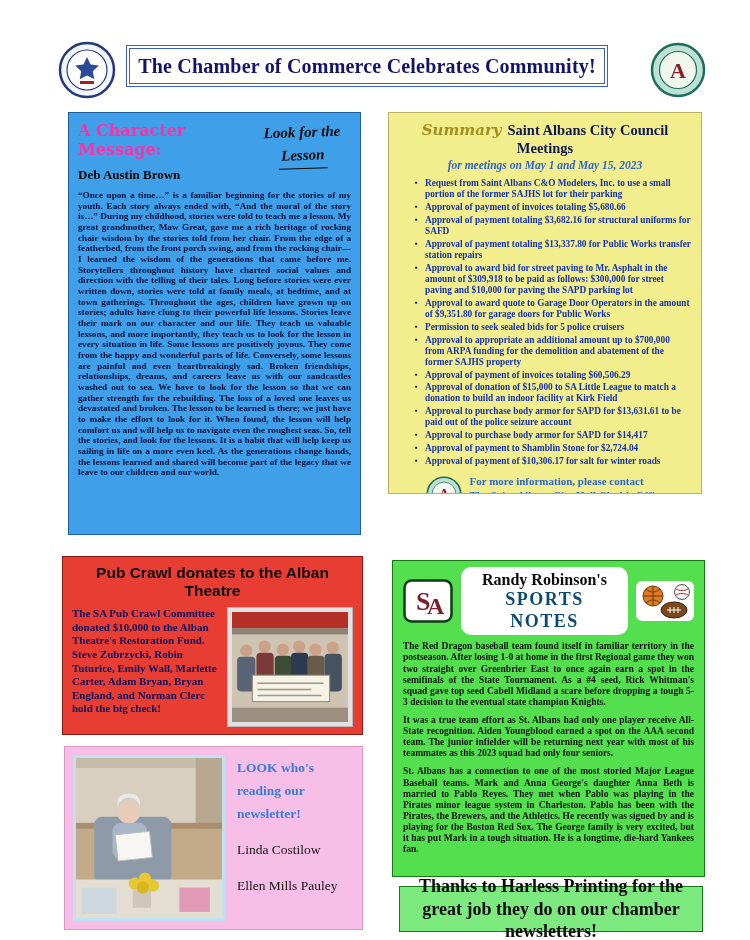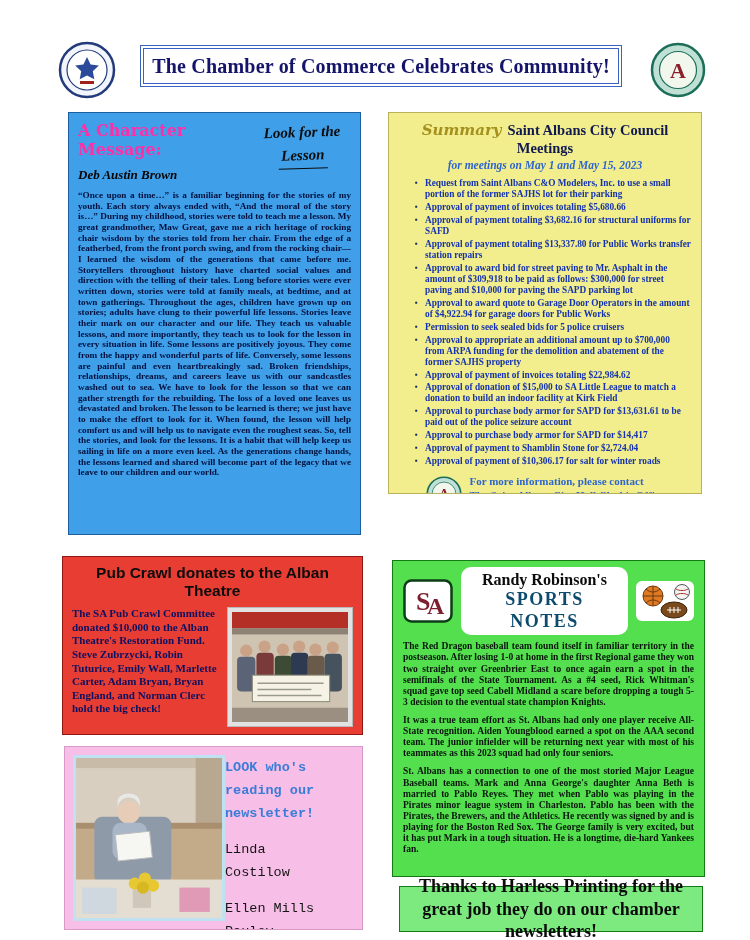--- a/index.html
+++ b/index.html
@@ -2,30 +2,30 @@
 <html><head>
 <meta charset="utf-8">
 <style>
   html,body{margin:0;padding:0;background:#ffffff;}
   .page{position:relative;width:750px;height:940px;background:#ffffff;font-family:"Liberation Serif",serif;overflow:hidden;margin:0 auto;}
 
   
   .seal{position:absolute;}
   .seal-left{left:58px;top:41px;}
   .seal-right{left:650px;top:42px;}
-  .masthead-title{position:absolute;left:140px;top:45px;width:482px;height:42px;border:4px double #3a62c0;background:#fff;
+  .masthead-title{position:absolute;left:126px;top:45px;width:482px;height:42px;border:4px double #3a62c0;background:#fff;
     display:flex;align-items:center;justify-content:center;box-sizing:border-box;}
   .masthead-title h1{margin:0;font-size:20px;font-weight:bold;color:#14146a;letter-spacing:.2px;}
 
   
   .blue-box{position:absolute;left:68px;top:112px;width:293px;height:423px;background:#3f9fe8;border:1px solid #1d5f9e;
     padding:8px 9px;box-sizing:border-box;overflow:hidden;}
   .cm-head{display:flex;justify-content:space-between;align-items:flex-start;}
   .cm-script{font-weight:bold;font-size:16px;color:#ff2fa8;font-family:"DejaVu Serif",serif;}
-  .cm-author{font-weight:bold;font-size:13px;color:#050505;margin-top:8px;font-style:italic;}
+  .cm-author{font-weight:bold;font-size:13px;color:#050505;margin-top:8px;}
   .cm-theme{font-style:italic;font-weight:bold;font-size:15px;color:#0c0c0c;text-align:center;width:108px;line-height:1.55;transform:rotate(-2deg);}
   .cm-theme .u2{display:inline-block;border-bottom:1px solid #0c0c0c;padding:0 3px;}
   .cm-body{margin:7px 0 0 0;font-size:9.2px;font-weight:bold;line-height:1.16;color:#01103f;text-align:justify;}
 
   
   .yellow-box{position:absolute;left:388px;top:112px;width:314px;height:382px;background:#f2ee8d;border:1px solid #b9b25a;
     padding:8px 10px;box-sizing:border-box;overflow:hidden;}
   .cc-head{text-align:center;}
   .cc-summary{font-style:italic;font-weight:bold;font-size:15px;color:#a3901e;margin-right:6px;font-family:"DejaVu Serif",serif;}
   .cc-title{font-weight:bold;font-size:14.5px;color:#10194f;}
@@ -53,21 +53,21 @@
   .sn-logo{width:50px;height:44px;flex:none;}
   .sn-titlebox{background:#ffffff;border-radius:10px;padding:3px 10px;text-align:center;flex:1;}
   .sn-t1{font-weight:bold;font-size:16px;color:#0c0c0c;line-height:1.2;}
   .sn-t2{font-weight:bold;font-size:18px;color:#0c4a6e;letter-spacing:1.5px;line-height:1.2;}
   .sn-balls{width:58px;height:40px;flex:none;}
   .sn-p{margin:0 0 7px;font-size:9.5px;font-weight:bold;color:#06140a;line-height:1.17;text-align:justify;}
 
   
   .pink-box{position:absolute;left:64px;top:746px;width:299px;height:184px;background:#f7bfe7;border:1px solid #d898c8;
     padding:8px;box-sizing:border-box;overflow:hidden;}
-  .rd-row{display:flex;height:100%;font-family:Liberation Mono, monospace;}
+  .rd-row{display:flex;gap:12px;height:100%;}
   .rd-photo{width:152px;height:100%;border:3px solid #bfe2f2;box-sizing:border-box;flex:none;background:#d9cfc0;}
   .rd-text{padding-top:2px;}
   .rd-head{color:#3a7cd8;font-weight:bold;font-size:13.5px;line-height:1.7;width:112px;}
   .rd-name{font-size:13.5px;color:#151515;line-height:1.7;margin-top:13px;width:112px;}
 
   
   .thanks-box{position:absolute;left:399px;top:886px;width:304px;height:46px;background:#7dea80;border:1px solid #157a15;
     display:flex;align-items:center;justify-content:center;text-align:center;padding:2px 14px;box-sizing:border-box;}
   .thanks-box p{margin:0;font-weight:bold;font-size:18px;color:#0b0b0b;line-height:1.25;}
 </style>
@@ -115,24 +115,24 @@
     <div class="cc-head">
       <span class="cc-summary">Summary</span><span class="cc-title">Saint Albans City Council Meetings</span>
     </div>
     <div class="cc-sub">for meetings on May 1 and May 15, 2023</div>
     <ul class="cc-list">
       <li>Request from Saint Albans C&amp;O Modelers, Inc. to use a small portion of the former SAJHS lot for their parking</li>
       <li>Approval of payment of invoices totaling $5,680.66</li>
       <li>Approval of payment totaling $3,682.16 for structural uniforms for SAFD</li>
       <li>Approval of payment totaling $13,337.80 for Public Works transfer station repairs</li>
       <li>Approval to award bid for street paving to Mr. Asphalt in the amount of $309,918 to be paid as follows: $300,000 for street paving and $10,000 for paving the SAPD parking lot</li>
-      <li>Approval to award quote to Garage Door Operators in the amount of $4,922.94 for garage doors for Public Works</li>
+      <li>Approval to award quote to Garage Door Operators in the amount of $9,351.80 for garage doors for Public Works</li>
       <li>Permission to seek sealed bids for 5 police cruisers</li>
       <li>Approval to appropriate an additional amount up to $700,000 from ARPA funding for the demolition and abatement of the former SAJHS property</li>
-      <li>Approval of payment of invoices totaling $22,984.62</li>
+      <li>Approval of payment of invoices totaling $60,506.29</li>
       <li>Approval of donation of $15,000 to SA Little League to match a donation to build an indoor facility at Kirk Field</li>
       <li>Approval to purchase body armor for SAPD for $13,631.61 to be paid out of the police seizure account</li>
       <li>Approval to purchase body armor for SAPD for $14,417</li>
       <li>Approval of payment to Shamblin Stone for $2,724.04</li>
       <li>Approval of payment of $10,306.17 for salt for winter roads</li>
     </ul>
     <div class="cc-footer">
       <span>
         <svg width="36" height="36" viewBox="0 0 56 56" aria-hidden="true">
           <circle cx="28" cy="28" r="26" fill="#bfe0d5" stroke="#1c6e58" stroke-width="2.5"></circle>

